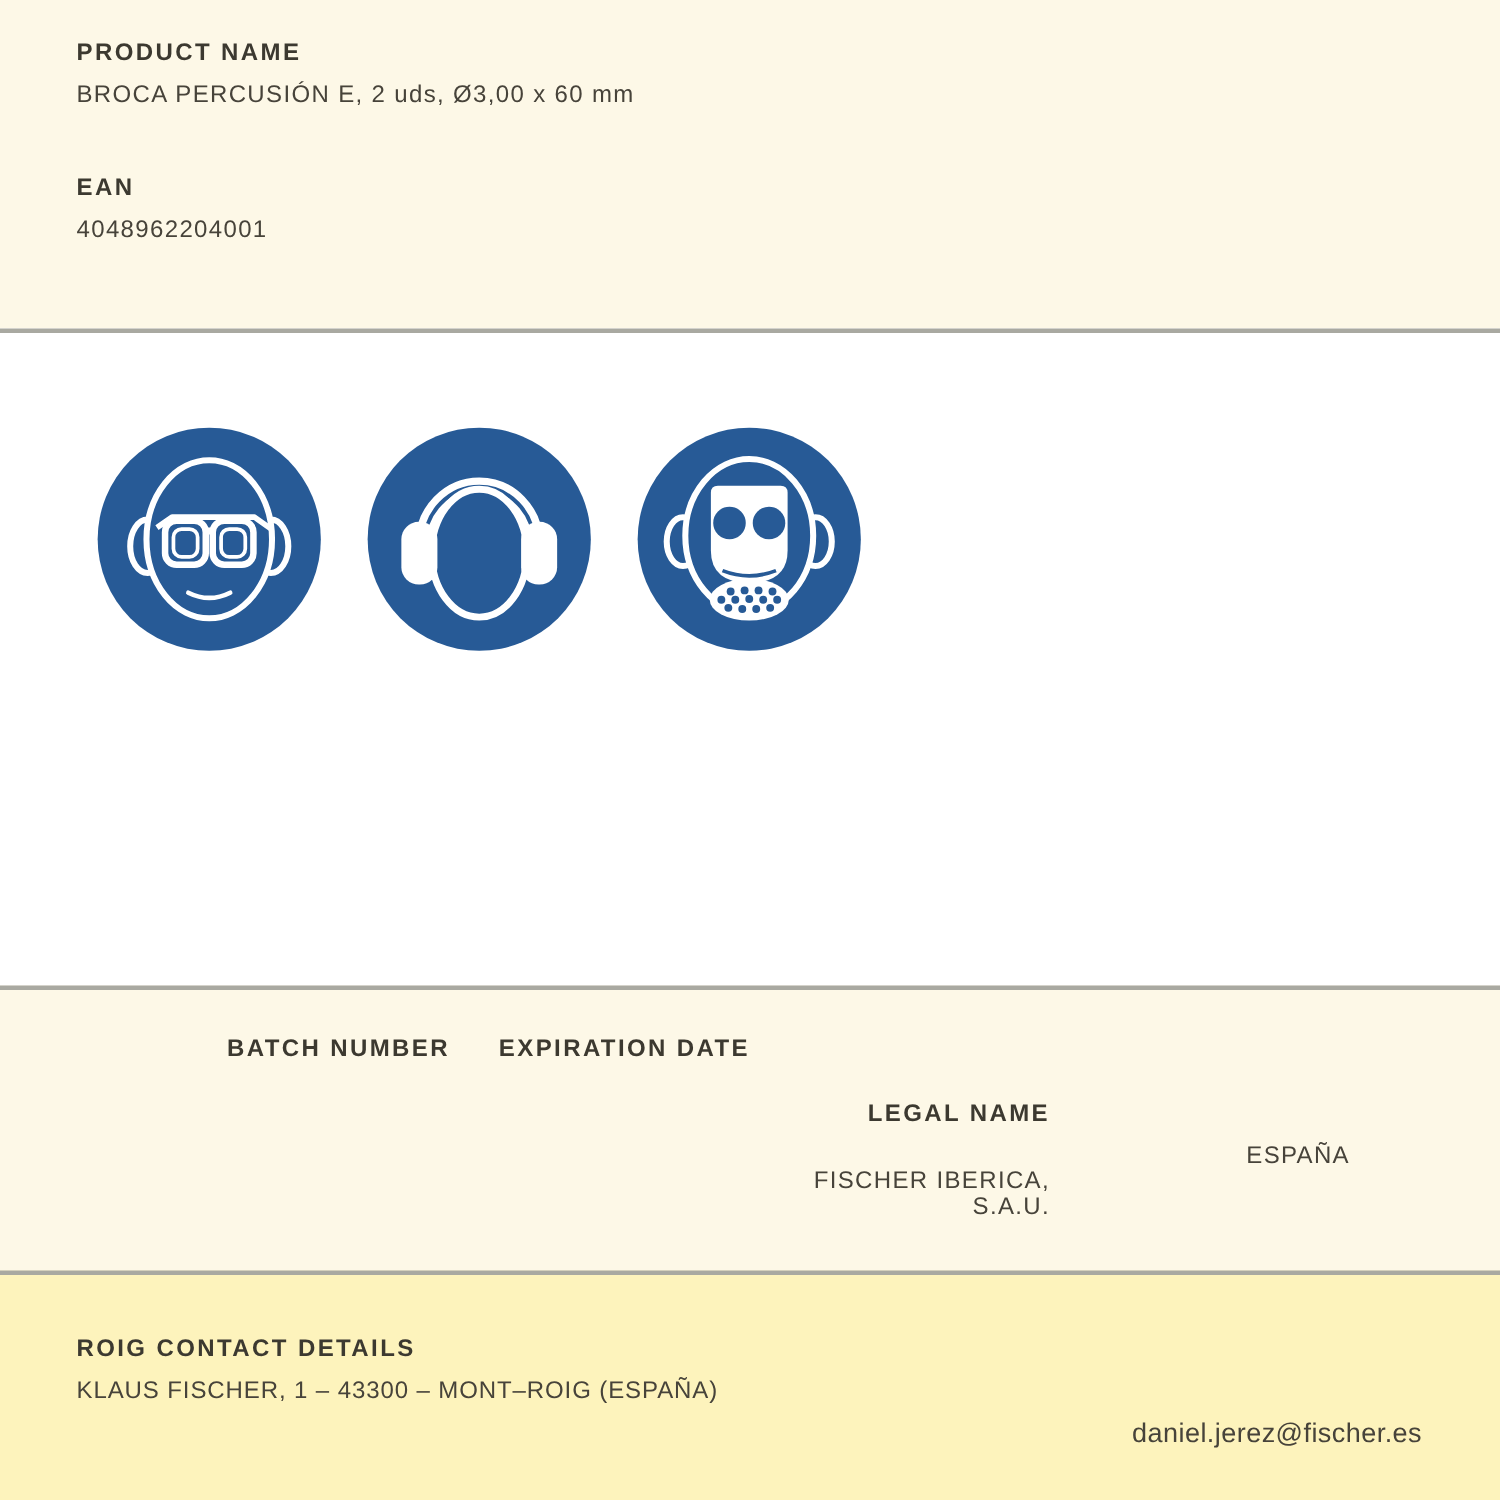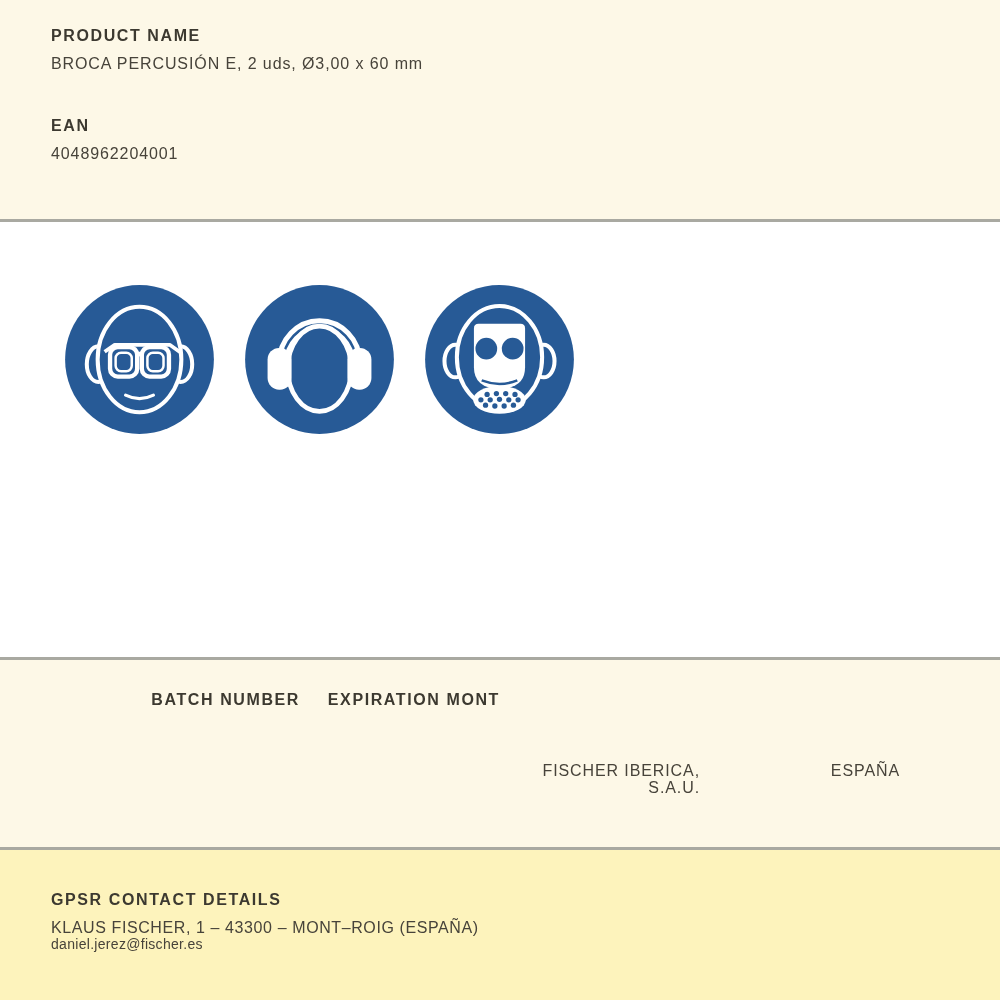--- a/index.html
+++ b/index.html
@@ -59,22 +59,22 @@
     height:159px;
     background:var(--yellow,#fdf3bc);
     border-top:3px solid var(--divider,#a9a9a1);
     padding:41px 52px 0 51px;
   }
   .gpsr-address{
     text-align:left;margin-top:11px;
     font-size:16px;color:var(--text-mid,#47433a);letter-spacing:0.6px;line-height:17px;
   }
   .gpsr-email{
-    text-align:left;
-    font-size:14px;color:var(--text-mid,#47433a);letter-spacing:0.3px;line-height:16px;
+    text-align:right;margin-top:11px;
+    font-size:18px;color:var(--text-mid,#47433a);letter-spacing:0.3px;line-height:16px;
   }
 </style>
 </head>
 <body>
 
 <div class="page">
 
   <section class="sec sec-product">
     <div class="lbl">PRODUCT NAME</div>
     <div class="val">BROCA PERCUSIÓN E, 2 uds, Ø3,00 x 60 mm</div>
@@ -137,30 +137,31 @@
 
     </div>
   </section>
 
   <section class="sec sec-details">
     <div class="details-grid">
       <div class="cell">
         <div class="lbl">BATCH NUMBER</div>
       </div>
       <div class="cell">
-        <div class="lbl">EXPIRATION MONT</div>
+        <div class="lbl">EXPIRATION DATE</div>
       </div>
       <div class="cell row2">
+        <div class="lbl">LEGAL NAME</div>
         <div class="val">FISCHER IBERICA, S.A.U.</div>
       </div>
       <div class="cell row2">
         <div class="val">ESPAÑA</div>
       </div>
     </div>
   </section>
 
   <section class="sec sec-gpsr">
-    <div class="lbl">GPSR CONTACT DETAILS</div>
+    <div class="lbl">ROIG CONTACT DETAILS</div>
     <div class="gpsr-address">KLAUS FISCHER, 1 – 43300 – MONT–ROIG (ESPAÑA)</div>
     <div class="gpsr-email">daniel.jerez@fischer.es</div>
   </section>
 
 </div>
 
 </body></html>

